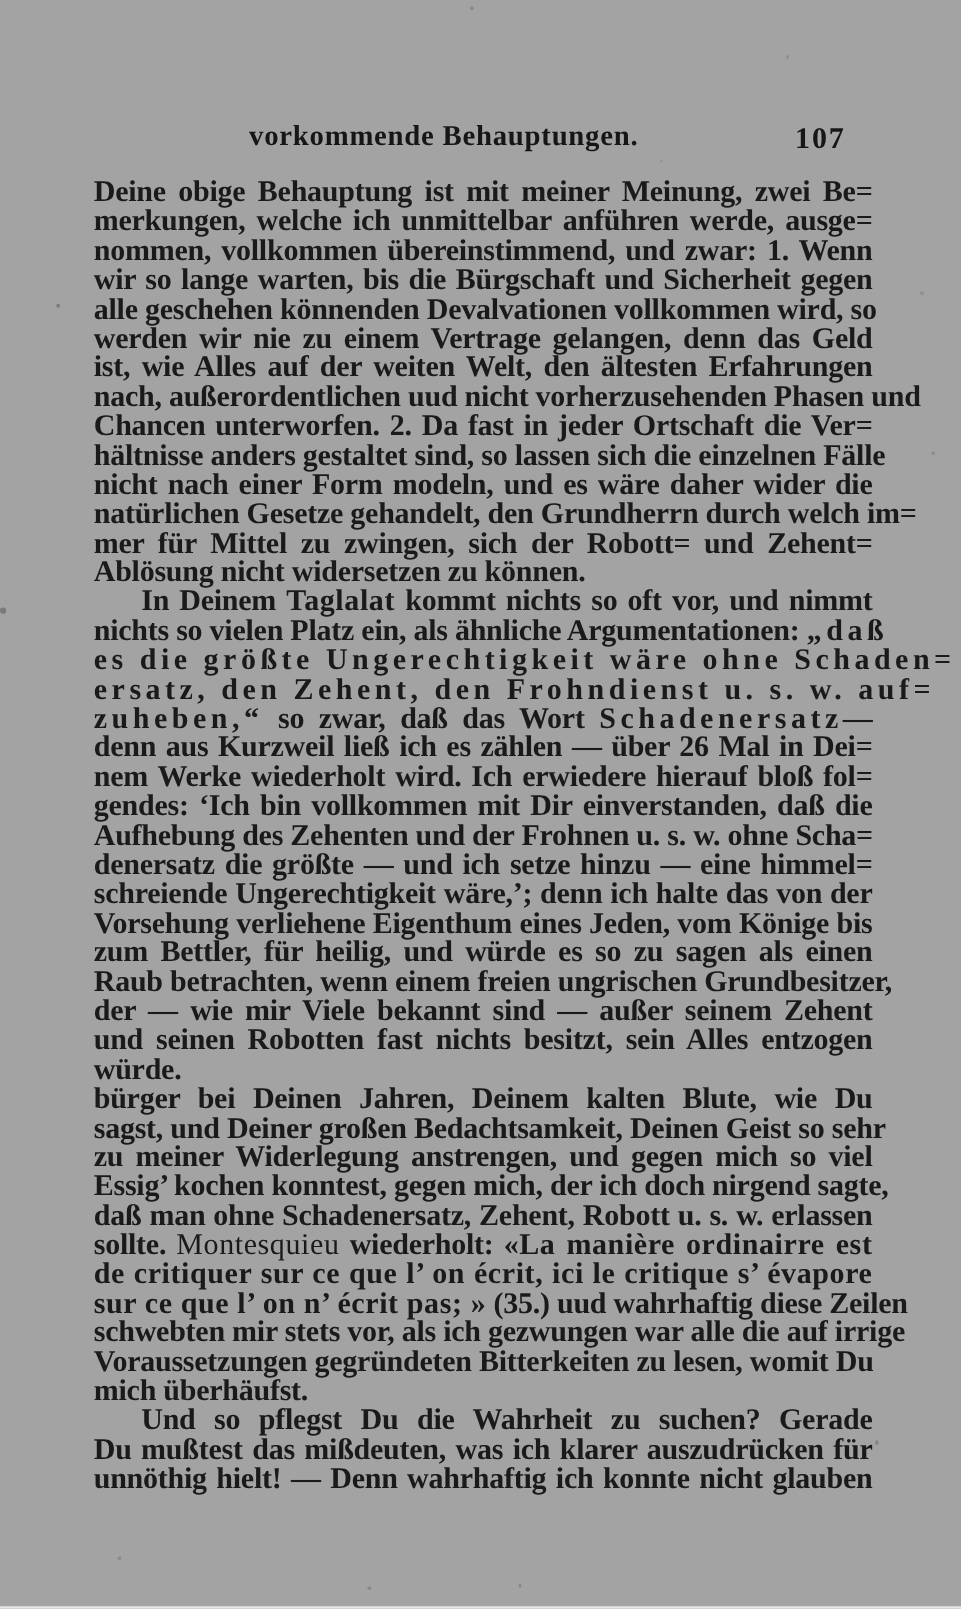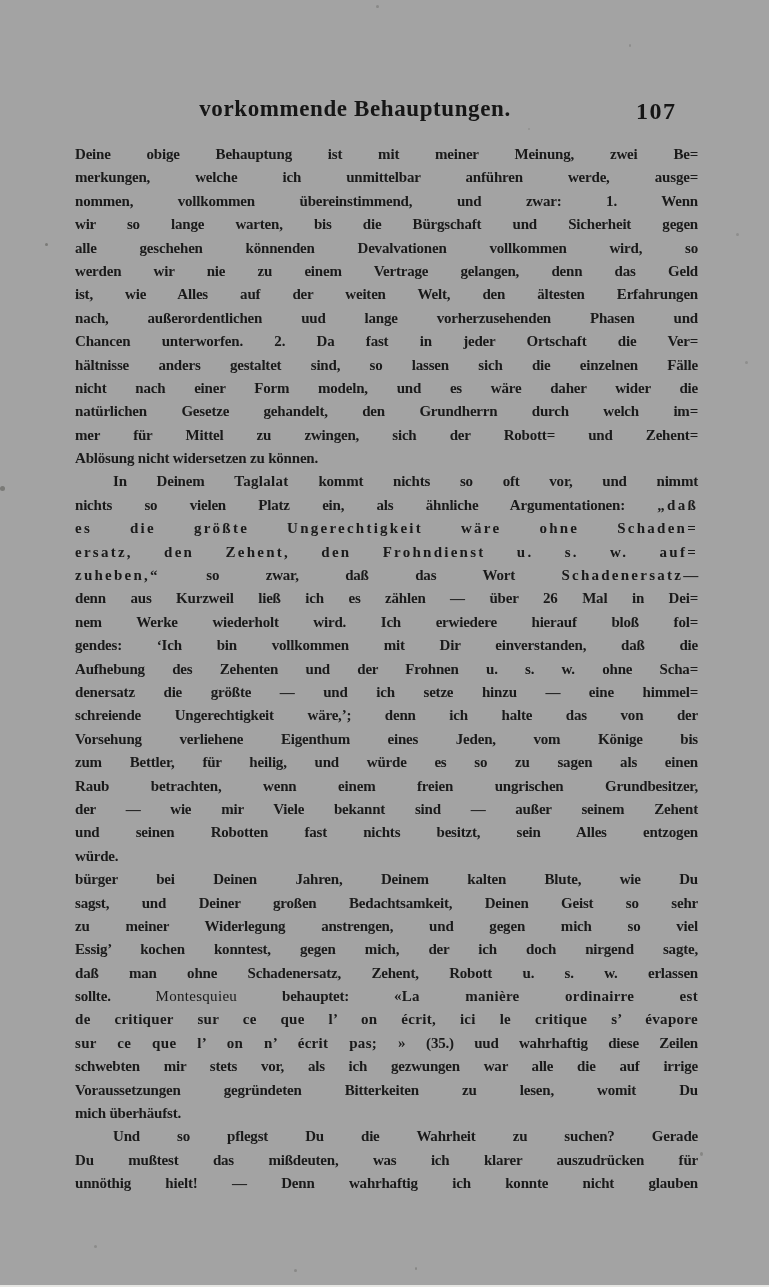--- a/index.html
+++ b/index.html
@@ -19,21 +19,21 @@
     font-size:23px;font-weight:bold;letter-spacing:0.6px;
     color:#161616;
   }
   .page-number{
     position:absolute;top:98px;left:636px;
     font-size:24px;font-weight:bold;letter-spacing:1.5px;
     color:#161616;
   }
   .body-text{
     position:absolute;top:143px;left:75px;width:623px;
-    font-size:15px;font-weight:bold;line-height:23.4px;
+    font-size:24px;font-weight:bold;line-height:23.4px;
     letter-spacing:-0.2px;
   }
   .line{
     height:23.4px;
     white-space:nowrap;
     text-align:justify;
     text-align-last:justify;
     text-justify:inter-word;
   }
   .line.short{text-align-last:left;}
@@ -57,21 +57,21 @@
   <div class="page-number">107</div>
 
   <div class="body-text">
       <div class="line"><span class="run fraktur">Deine obige Behauptung ist mit meiner Meinung, zwei Be=</span></div>
       <div class="line"><span class="run fraktur">merkungen, welche ich unmittelbar anführen werde, ausge=</span></div>
       <div class="line"><span class="run fraktur">nommen, vollkommen übereinstimmend, und zwar: 1. Wenn</span></div>
       <div class="line"><span class="run fraktur">wir so lange warten, bis die Bürgschaft und Sicherheit gegen</span></div>
       <div class="line"><span class="run fraktur">alle geschehen könnenden Devalvationen vollkommen wird, so</span></div>
       <div class="line"><span class="run fraktur">werden wir nie zu einem Vertrage gelangen, denn das Geld</span></div>
       <div class="line"><span class="run fraktur">ist, wie Alles auf der weiten Welt, den ältesten Erfahrungen</span></div>
-      <div class="line"><span class="run fraktur">nach, außerordentlichen uud lange vorherzusehenden Phasen und</span></div>
+      <div class="line"><span class="run fraktur">nach, außerordentlichen uud nicht vorherzusehenden Phasen und</span></div>
       <div class="line"><span class="run fraktur">Chancen unterworfen. 2. Da fast in jeder Ortschaft die Ver=</span></div>
       <div class="line"><span class="run fraktur">hältnisse anders gestaltet sind, so lassen sich die einzelnen Fälle</span></div>
       <div class="line"><span class="run fraktur">nicht nach einer Form modeln, und es wäre daher wider die</span></div>
       <div class="line"><span class="run fraktur">natürlichen Gesetze gehandelt, den Grundherrn durch welch im=</span></div>
       <div class="line"><span class="run fraktur">mer für Mittel zu zwingen, sich der Robott= und Zehent=</span></div>
       <div class="line short"><span class="run fraktur">Ablösung nicht widersetzen zu können.</span></div>
       <div class="line indent"><span class="run fraktur">In Deinem </span><span class="run antiqua-bold">Taglalat</span><span class="run fraktur"> kommt nichts so oft vor, und nimmt</span></div>
       <div class="line"><span class="run fraktur">nichts so vielen Platz ein, als ähnliche Argumentationen: </span><span class="run spaced">„daß</span></div>
       <div class="line"><span class="run spaced">es die größte Ungerechtigkeit wäre ohne Schaden=</span></div>
       <div class="line"><span class="run spaced">ersatz, den Zehent, den Frohndienst u. s. w. auf=</span></div>
@@ -86,21 +86,21 @@
       <div class="line"><span class="run fraktur">zum Bettler, für heilig, und würde es so zu sagen als einen</span></div>
       <div class="line"><span class="run fraktur">Raub betrachten, wenn einem freien ungrischen Grundbesitzer,</span></div>
       <div class="line"><span class="run fraktur">der — wie mir Viele bekannt sind — außer seinem Zehent</span></div>
       <div class="line"><span class="run fraktur">und seinen Robotten fast nichts besitzt, sein Alles entzogen</span></div>
       <div class="line short"><span class="run fraktur">würde.</span></div>
       <div class="line"><span class="run fraktur">bürger bei Deinen Jahren, Deinem kalten Blute, wie Du</span></div>
       <div class="line"><span class="run fraktur">sagst, und Deiner großen Bedachtsamkeit, Deinen Geist so sehr</span></div>
       <div class="line"><span class="run fraktur">zu meiner Widerlegung anstrengen, und gegen mich so viel</span></div>
       <div class="line"><span class="run fraktur">Essig’ kochen konntest, gegen mich, der ich doch nirgend sagte,</span></div>
       <div class="line"><span class="run fraktur">daß man ohne Schadenersatz, Zehent, Robott u. s. w. erlassen</span></div>
-      <div class="line"><span class="run fraktur">sollte. </span><span class="run antiqua">Montesquieu</span><span class="run fraktur"> behauptet: </span><span class="run antiqua-bold">«La manière ordinairre est</span></div>
+      <div class="line"><span class="run fraktur">sollte. </span><span class="run antiqua">Montesquieu</span><span class="run fraktur"> wiederholt: </span><span class="run antiqua-bold">«La manière ordinairre est</span></div>
       <div class="line"><span class="run antiqua-bold">de critiquer sur ce que l’ on écrit, ici le critique s’ évapore</span></div>
       <div class="line"><span class="run antiqua-bold">sur ce que l’ on n’ écrit pas; »</span><span class="run fraktur"> (35.) uud wahrhaftig diese Zeilen</span></div>
       <div class="line"><span class="run fraktur">schwebten mir stets vor, als ich gezwungen war alle die auf irrige</span></div>
       <div class="line"><span class="run fraktur">Voraussetzungen gegründeten Bitterkeiten zu lesen, womit Du</span></div>
       <div class="line short"><span class="run fraktur">mich überhäufst.</span></div>
       <div class="line indent"><span class="run fraktur">Und so pflegst Du die Wahrheit zu suchen? Gerade</span></div>
       <div class="line"><span class="run fraktur">Du mußtest das mißdeuten, was ich klarer auszudrücken für</span></div>
       <div class="line"><span class="run fraktur">unnöthig hielt! — Denn wahrhaftig ich konnte nicht glauben</span></div>
     </div>
 

